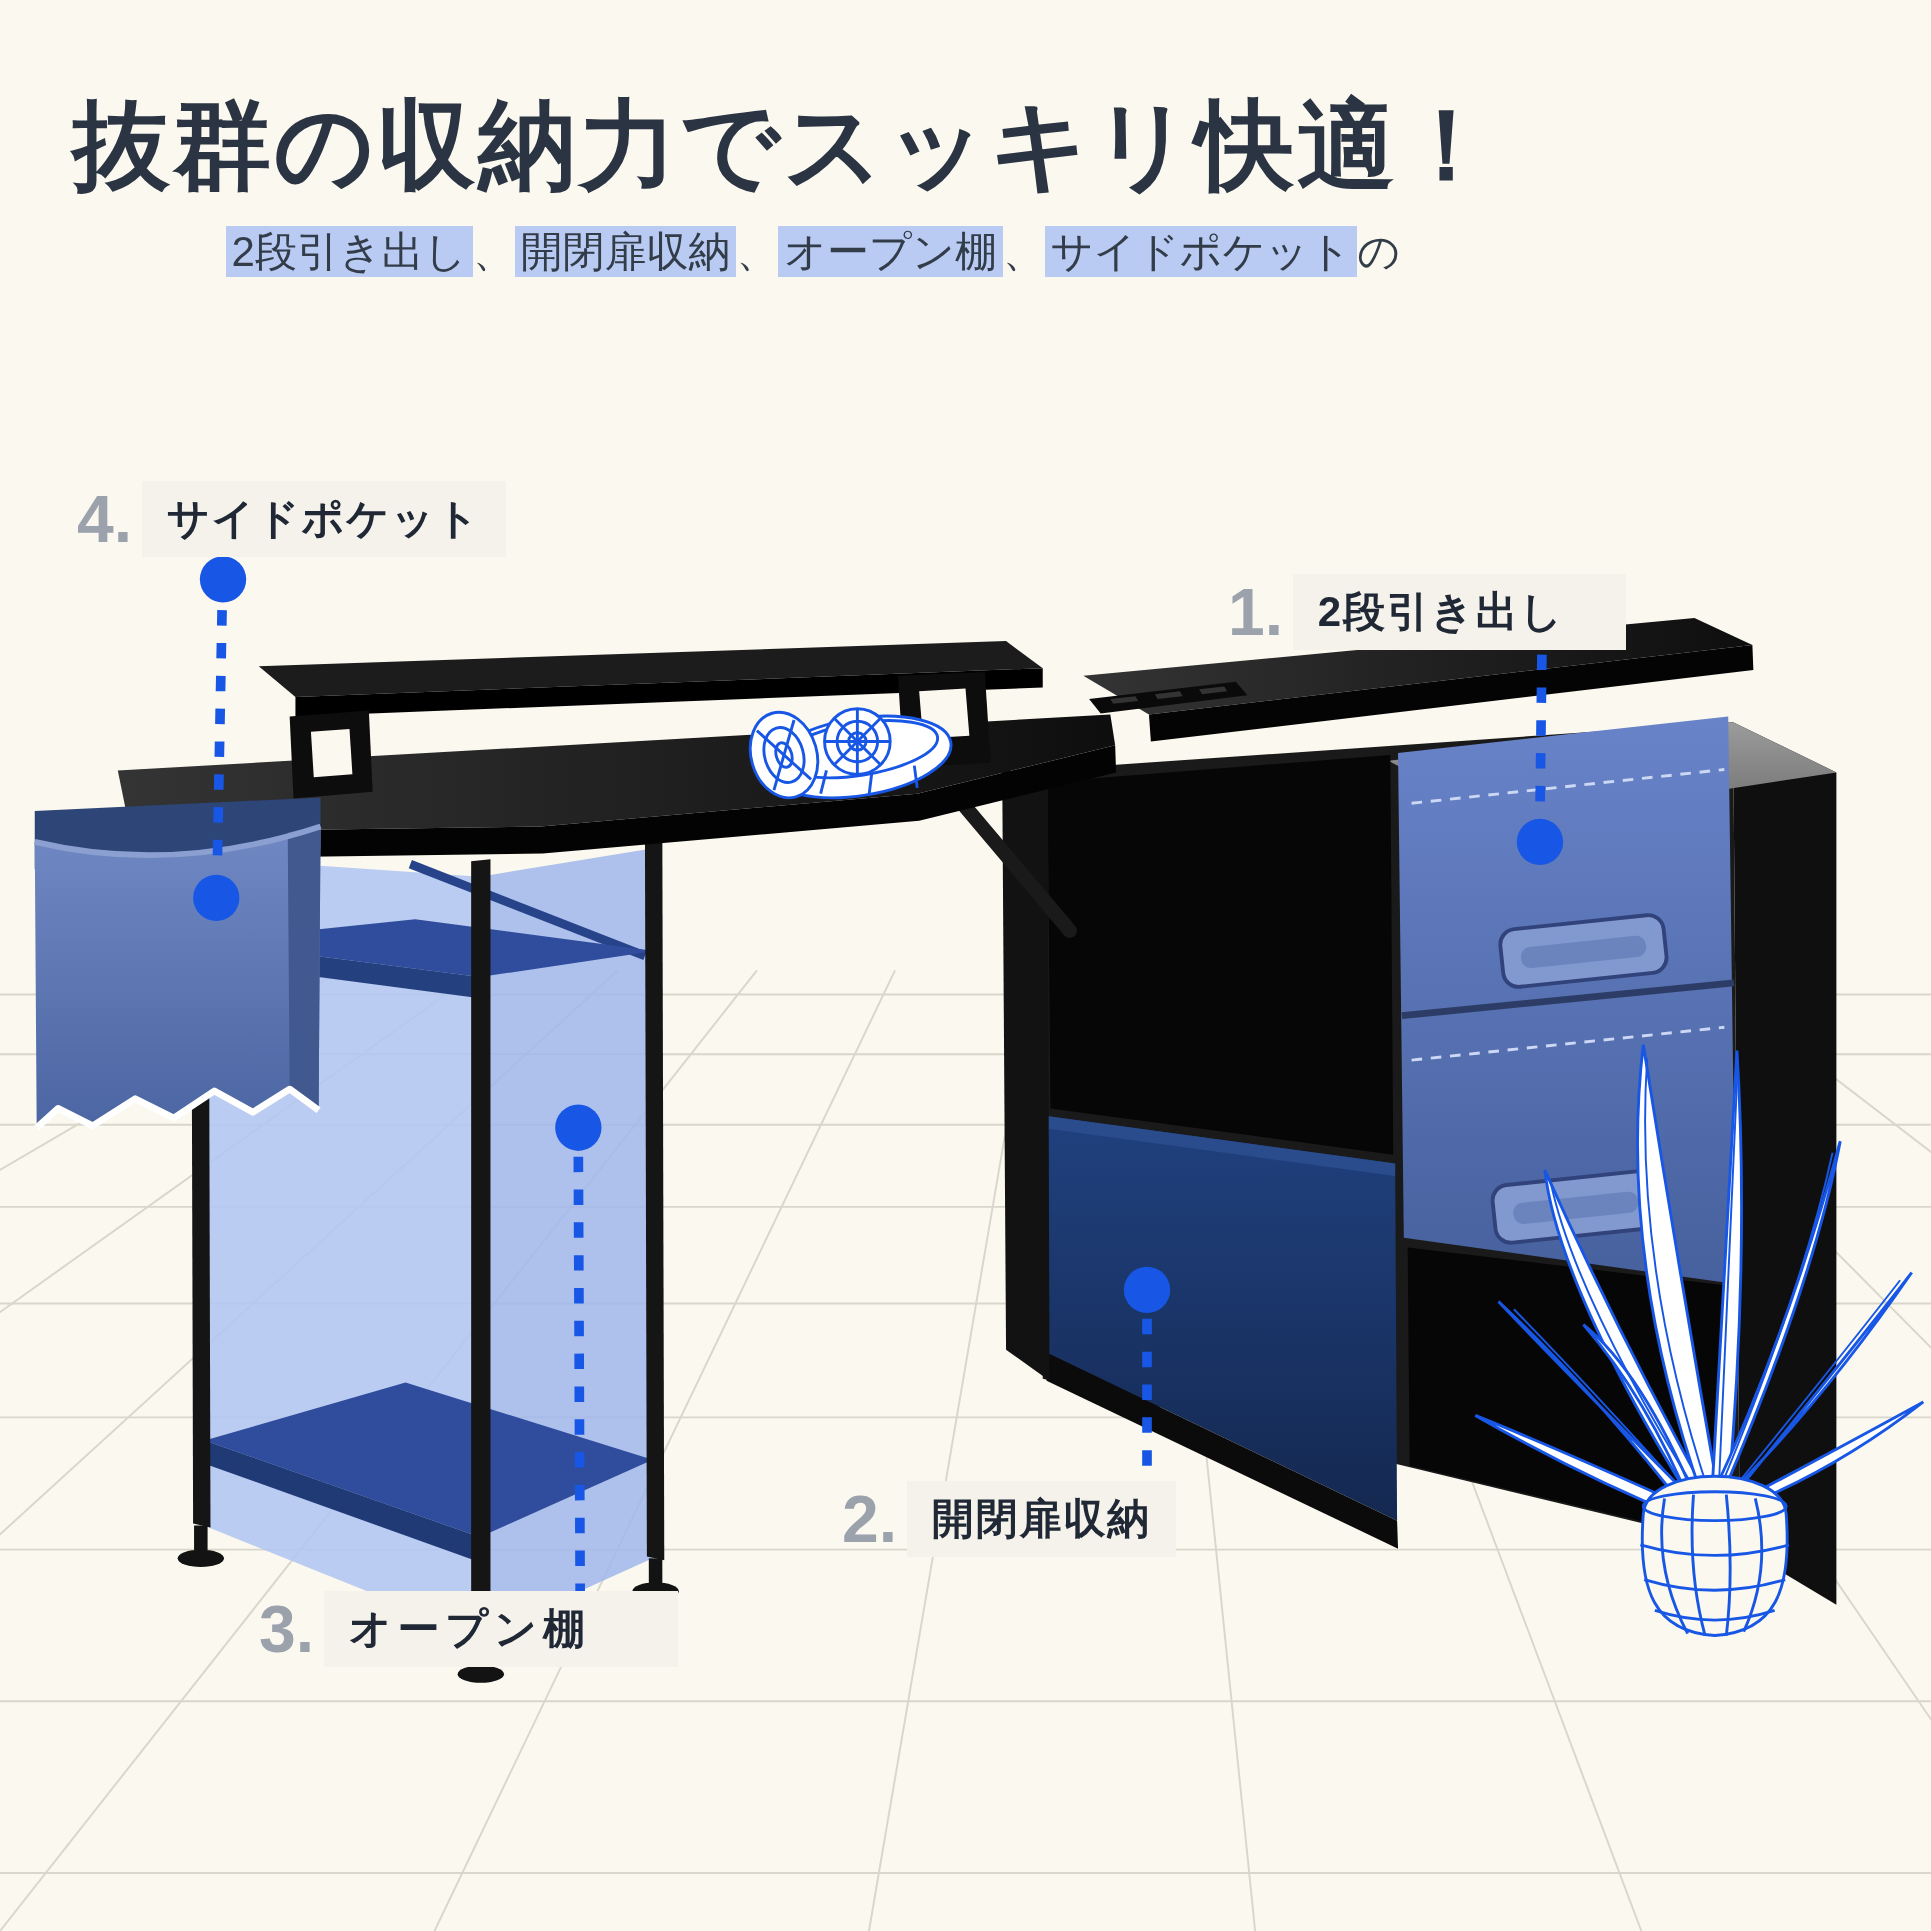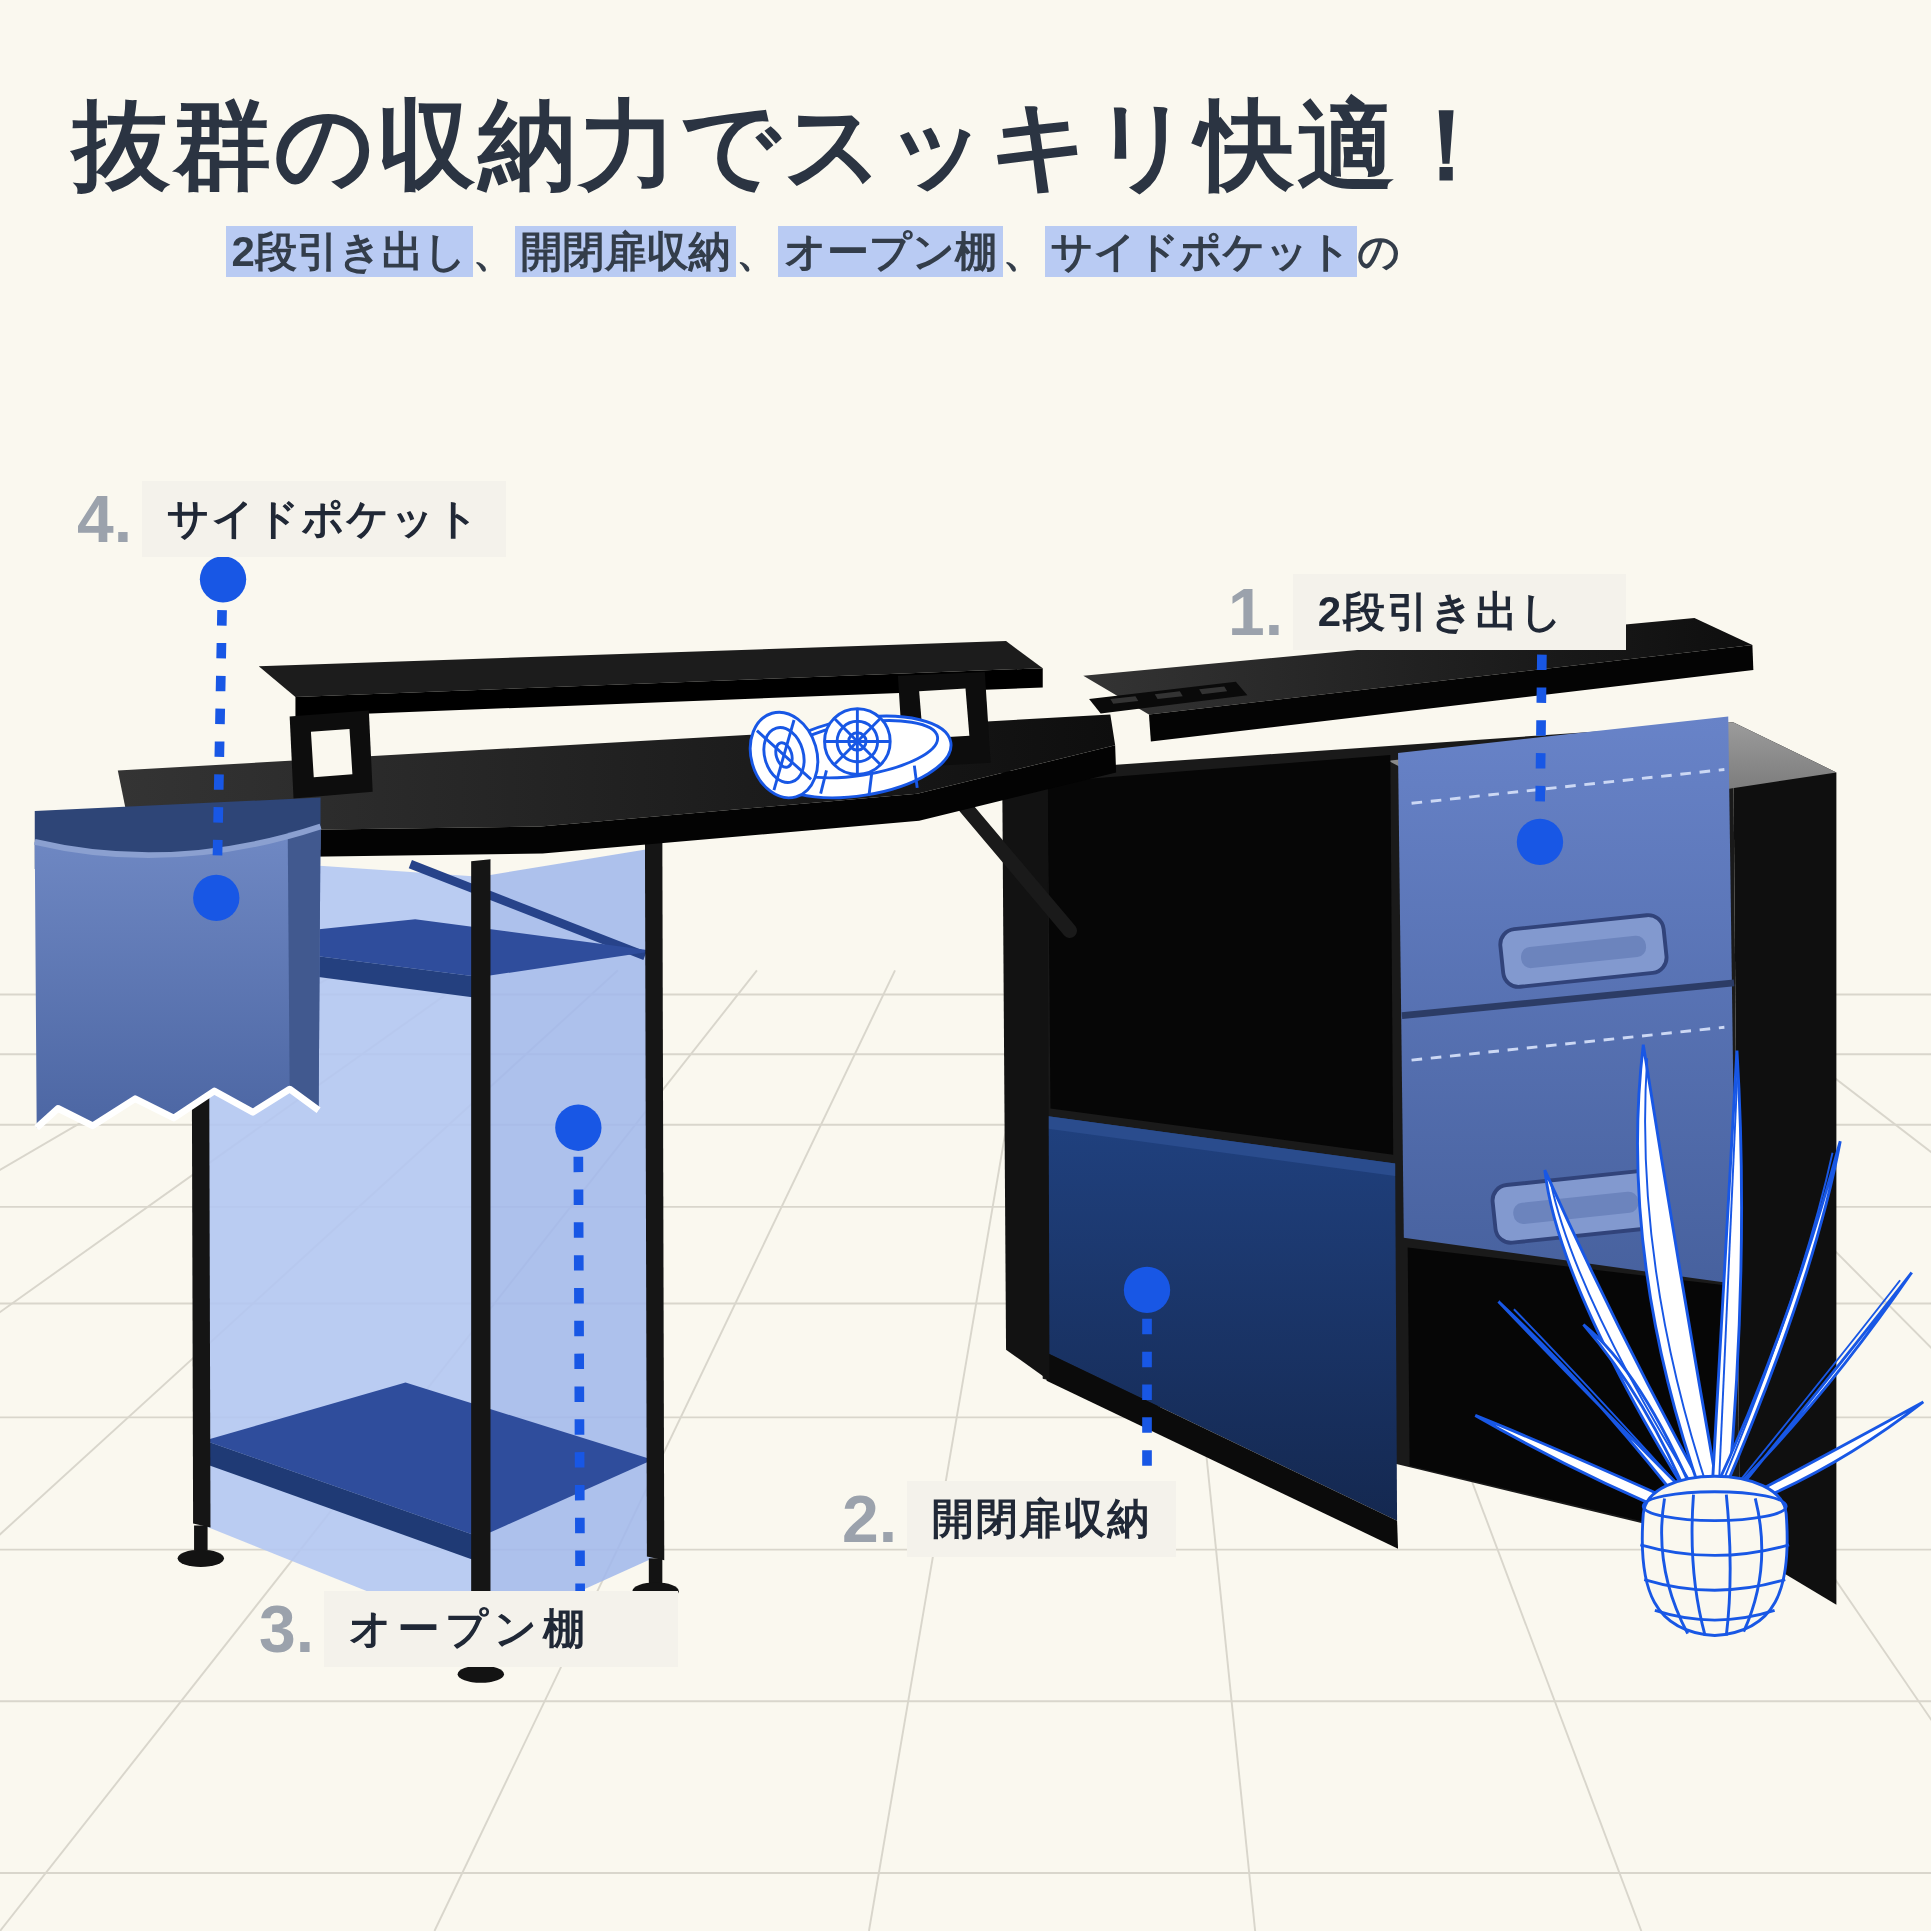--- a/index.html
+++ b/index.html
@@ -2,21 +2,21 @@
 <html style="--c-bg: #FAF8EF; --c-accent: #1857E5; --c-highlight: #B9CBF3; --c-title: #2B3442; --c-subtitle: #333D4A; --c-number: #9BA2AC; --c-label_text: #202836; --c-label_bg: #F4F2EB; --c-denim: #5C78BE; --c-denim_dark: #3E5590; --c-panel_blue: #B3C7F2; --c-shelf_navy: #2F4D9C; --c-door_navy: #1D3C78; --c-furniture_black: #141414; --c-top_gray: #8F8F8F; --c-grid: #D9D6CC;"><head>
 <meta charset="utf-8">
 <style>
   html,body{margin:0;padding:0;}
   body{font-family:"Liberation Sans","DejaVu Sans",sans-serif;}
   #canvas{position:relative;width:1931px;height:1931px;background:var(--c-bg,#FAF8EF);overflow:hidden;}
   #scene{position:absolute;left:0;top:0;}
   .title{position:absolute;top:81px;left:0;width:1531px;text-align:center;
          font-size:98px;font-weight:900;letter-spacing:2.9px;color:var(--c-title,#2B3442);margin-left:20px;}
   .subtitle{position:absolute;top:218px;left:0;width:1626px;text-align:center;
-            font-size:42px;font-weight:700;color:var(--c-subtitle,#333D4A);line-height:1.6;}
+            font-size:42px;font-weight:400;color:var(--c-subtitle,#333D4A);line-height:1.6;}
   .subtitle .hl{background:var(--c-highlight,#B9CBF3);padding:1.9px 5.8px;}
   .callout{position:absolute;display:flex;align-items:center;white-space:nowrap;}
   .callout .num{font-size:66px;font-weight:800;color:var(--c-number,#9BA2AC);margin-right:9.7px;}
   .callout .box{background:var(--c-label_bg,#F4F2EB);padding:9.7px 25px;font-size:42px;
                 font-weight:800;color:var(--c-label_text,#202836);letter-spacing:1.9px;}
 </style>
 </head>
 <body>
 
 <div id="canvas">

